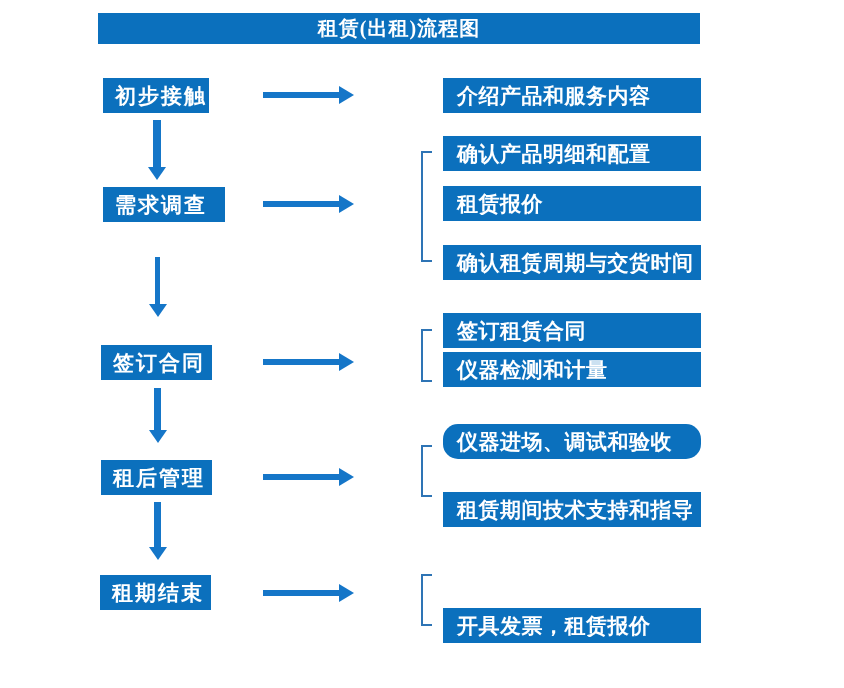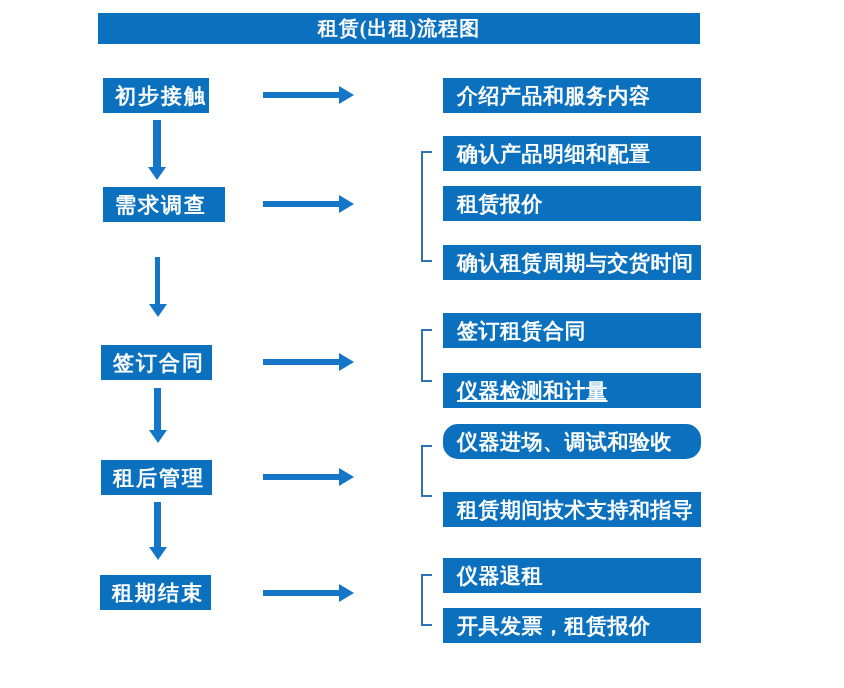--- a/index.html
+++ b/index.html
@@ -114,19 +114,18 @@
   <div class="bracket" style="top:151px; height:111px;"></div>
   <div class="bracket" style="top:329px; height:53px;"></div>
   <div class="bracket" style="top:445px; height:52px;"></div>
   <div class="bracket" style="top:574px; height:52px;"></div>
 
   <div class="box right" style="top:136px;">确认产品明细和配置</div>
   <div class="box right" style="top:78px;">介绍产品和服务内容</div>
   <div class="box right" style="top:186px;">租赁报价</div>
   <div class="box right" style="top:245px;">确认租赁周期与交货时间</div>
   <div class="box right" style="top:313px;text-align:right;">签订租赁合同</div>
-  <div class="box right" style="top:373px;text-decoration:underline;">仪器检测和计量</div>
+  <div class="box right" style="top:352px;">仪器检测和计量</div>
   <div class="box right" style="top:424px;border-radius:15px;">仪器进场、调试和验收</div>
   <div class="box right" style="top:492px;">租赁期间技术支持和指导</div>
-  <div class="box right" style="top:558px;">仪器退租</div>
   <div class="box right" style="top:608px;">开具发票，租赁报价</div>
 
 </div>
 
 </body></html>

